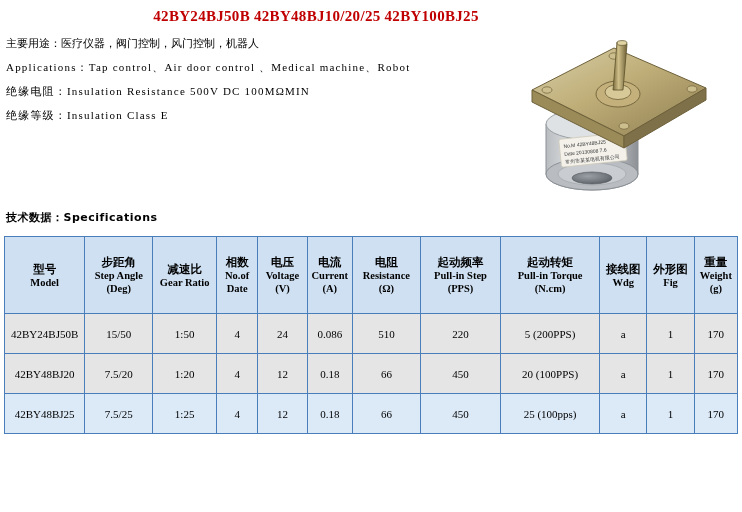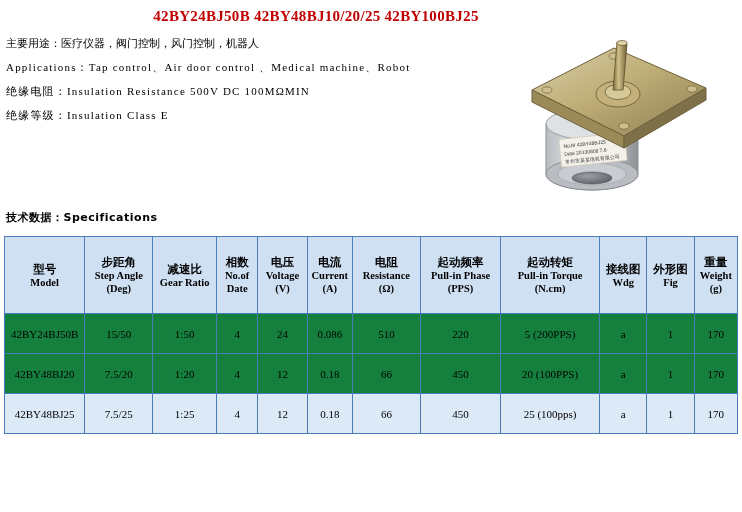--- a/index.html
+++ b/index.html
@@ -94,21 +94,21 @@
   }
   table.spec thead th .hen {
     display: block;
     font-size: 10.5px;
     line-height: 13px;
   }
   table.spec tbody td {
     height: 35px;
   }
   tbody tr.odd td {
-    background: #15803d;
+    background: #e5e5e5;
   }
   tbody tr.even td {
     background: #dce9f7;
   }
   
   .motor-wrap { position: relative; width: 238px; height: 168px; }
 </style>
 </head>
 <body>
 
@@ -235,21 +235,21 @@
           <span class="hen">Current</span>
           <span class="hen">(A)</span>
         </th>
         <th>
           <span class="hcn">电阻</span>
           <span class="hen">Resistance</span>
           <span class="hen">(Ω)</span>
         </th>
         <th>
           <span class="hcn">起动频率</span>
-          <span class="hen">Pull-in Phase</span>
+          <span class="hen">Pull-in Step</span>
           <span class="hen">(PPS)</span>
         </th>
         <th>
           <span class="hcn">起动转矩</span>
           <span class="hen">Pull-in Torque</span>
           <span class="hen">(N.cm)</span>
         </th>
         <th>
           <span class="hcn">接线图</span>
           <span class="hen">Wdg</span>

